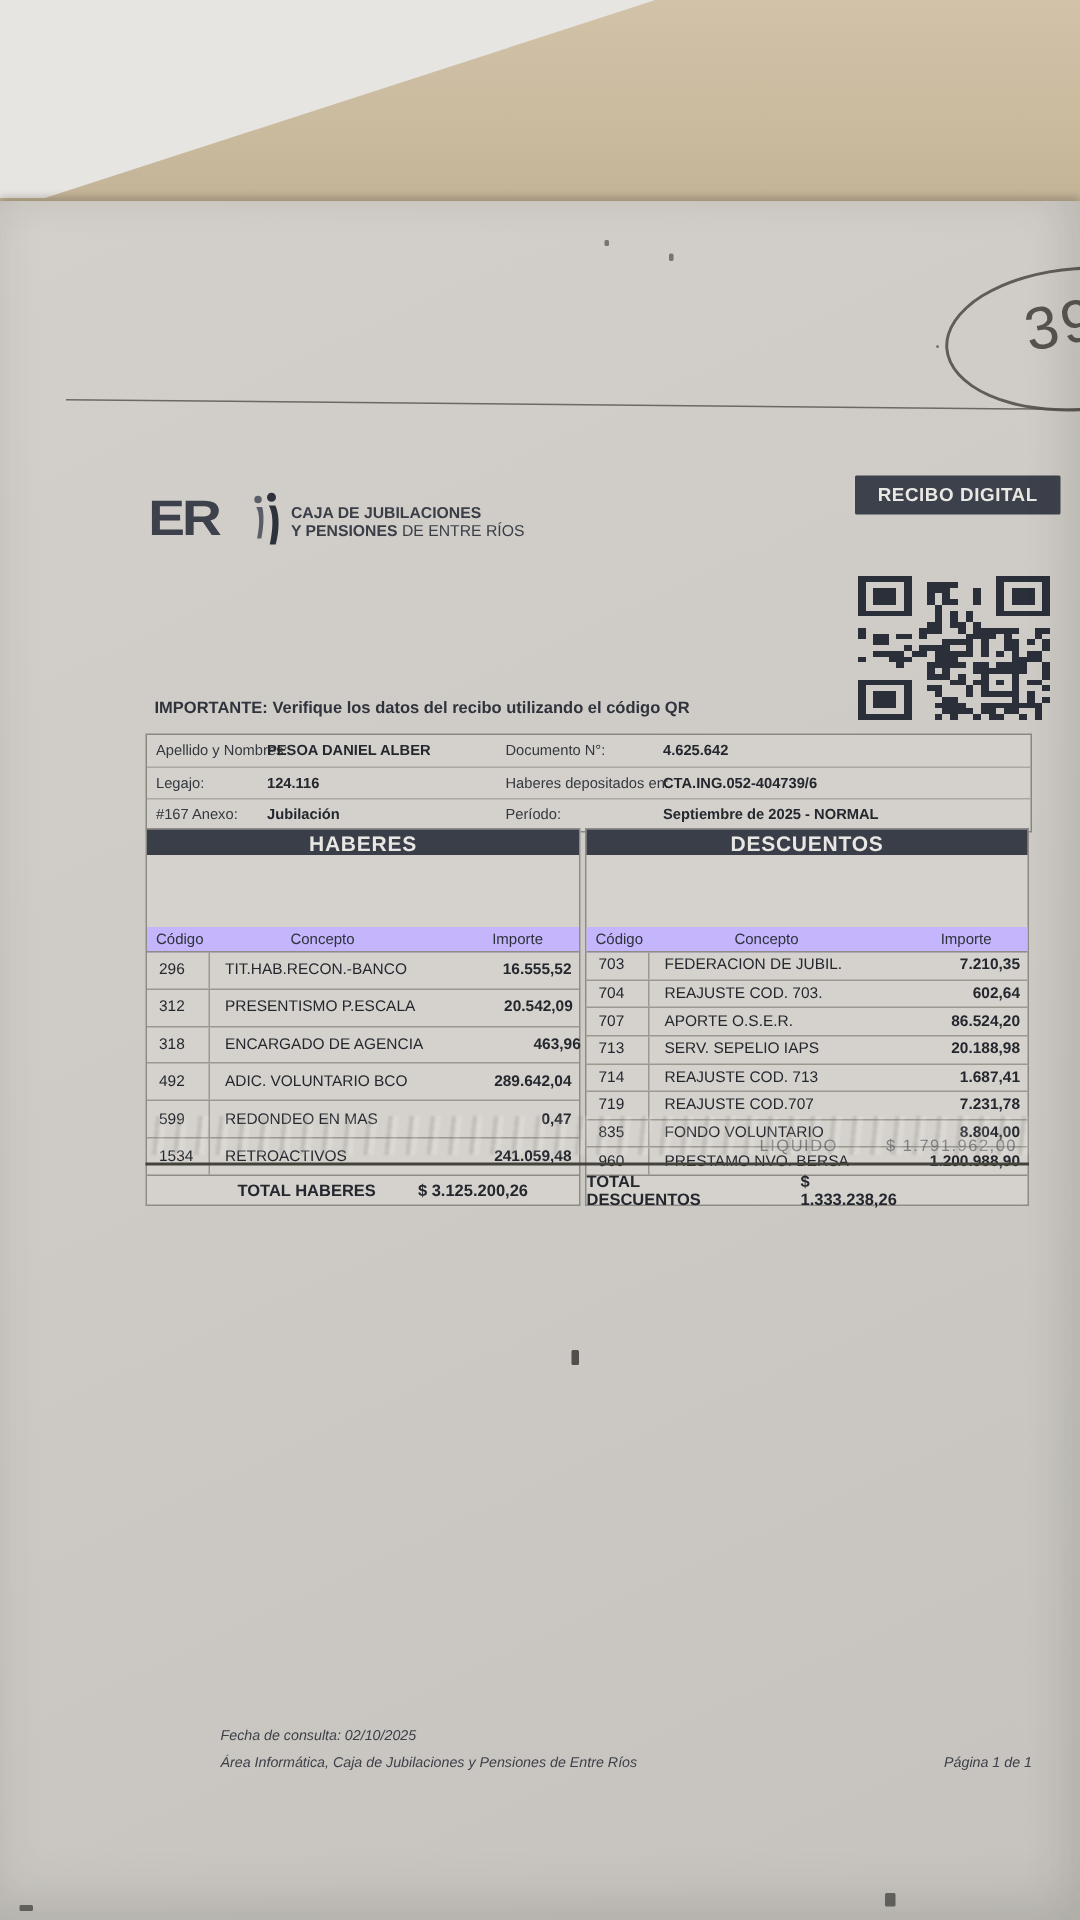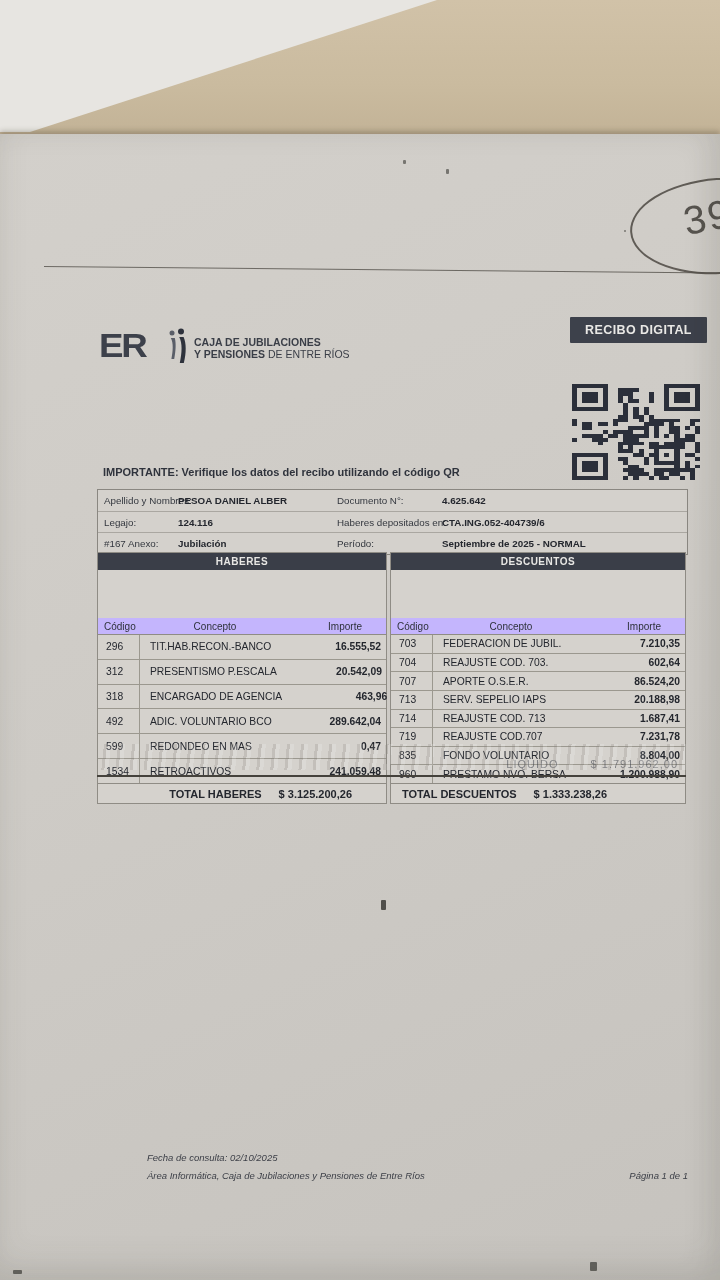--- a/index.html
+++ b/index.html
@@ -39,37 +39,37 @@
         border:1px solid #8a8781;background:#d4d1cc;display:flex;flex-direction:column;}
   .info-row{flex:1;display:grid;grid-template-columns:74px 159px 105px 1fr;
         align-items:center;padding-left:6px;border-bottom:1px solid #aaa7a1;font-size:9.8px;}
   .info-row:last-child{border-bottom:none;}
   .info-row .lbl{white-space:nowrap;color:#34383f;}
   .info-row .val{white-space:nowrap;font-weight:700;color:#24272e;}
   
   .tbl-wrap{position:absolute;left:97px;top:418px;width:589px;display:flex;gap:3px;}
   .tbl{border:1px solid #8f8c85;background:#d5d2cd;display:flex;flex-direction:column;}
   .tbl.left{width:288px;}  .tbl.right{width:298px;}
-  .tbl-title{height:17px;background:#3a3e48;color:#e8e7e4;font-size:10px;font-weight:700;
+  .tbl-title{height:17px;background:#3a3e48;color:#e8e7e4;font-size:14px;font-weight:700;
         display:flex;align-items:center;justify-content:center;letter-spacing:.5px;}
   .tbl-colhead{height:16px;background:#c4b5fd;border-bottom:1px solid #8f8c85;
         display:grid;grid-template-columns:42px 1fr 96px;align-items:center;
         font-size:10px;font-weight:400;color:#2e323b;margin-top:48px;}
   .tbl-colhead .h-code{padding-left:6px;}
   .tbl-colhead .h-concept{text-align:center;}
   .tbl-colhead .h-amount{text-align:right;padding-right:24px;}
   .tbody{height:148px;display:flex;flex-direction:column;}
   .trow{flex:1;display:grid;grid-template-columns:42px 1fr 110px;align-items:center;
         border-bottom:1px solid #9b988f;font-size:10.3px;color:#24272e;}
   .trow:last-child{border-bottom:none;}
   .tc.code{padding-left:8px;border-right:1px solid #9b988f;align-self:stretch;display:flex;align-items:center;}
   .tc.concept{padding-left:10px;white-space:nowrap;}
   .tc.amount{text-align:right;padding-right:5px;font-weight:700;white-space:nowrap;}
   .trow-total{height:19px;border-top:1px solid #8f8c85;display:flex;align-items:center;
-        justify-content:flex-end;font-size:11px;font-weight:700;color:#24272e;gap:17px;}
+        justify-content:flex-end;font-size:11px;font-weight:700;color:#24272e;gap:28px;}
   .tbl.left .trow-total{padding-right:34px;}
   .tbl.right .trow-total{padding-right:78px;}
   
   .liquido{position:absolute;left:97px;top:618px;width:589px;height:25px;
         border-bottom:2px solid #45423c;display:flex;align-items:center;justify-content:flex-end;
         gap:32px;padding-right:8px;box-sizing:border-box;font-size:11px;font-weight:400;color:#3a3e48;}
   .liquido .fade{opacity:.55;filter:blur(.4px);letter-spacing:1px;}
   .smudge{position:absolute;left:97px;top:610px;width:589px;height:26px;pointer-events:none;
         background:repeating-linear-gradient(96deg,rgba(255,255,255,0) 0 7px,rgba(137,133,126,.30) 7px 10px,
         rgba(255,255,255,.18) 10px 14px);filter:blur(.7px);opacity:.8;}

